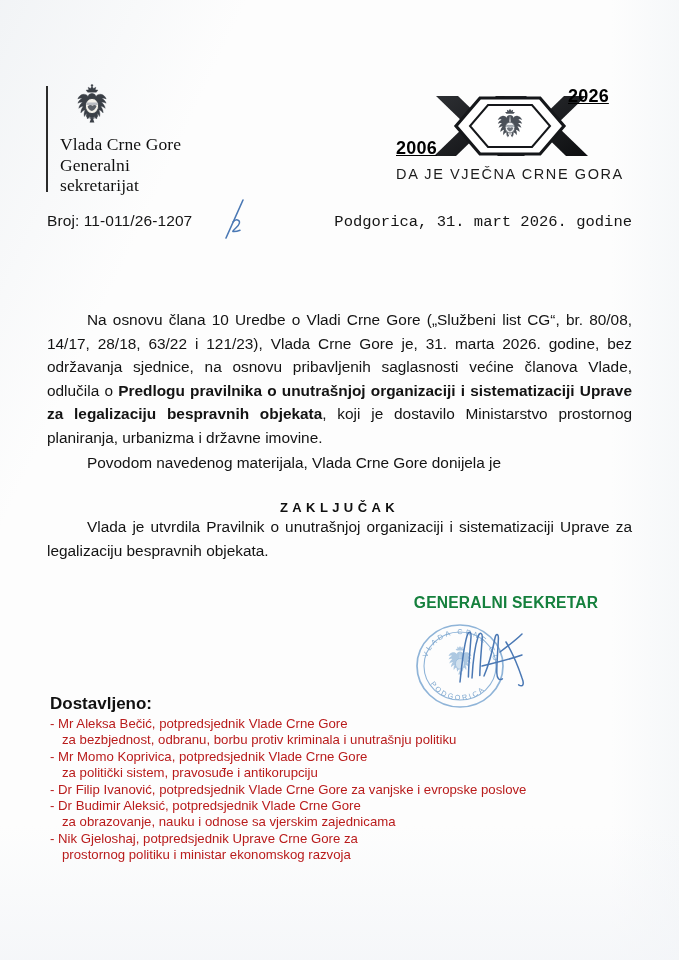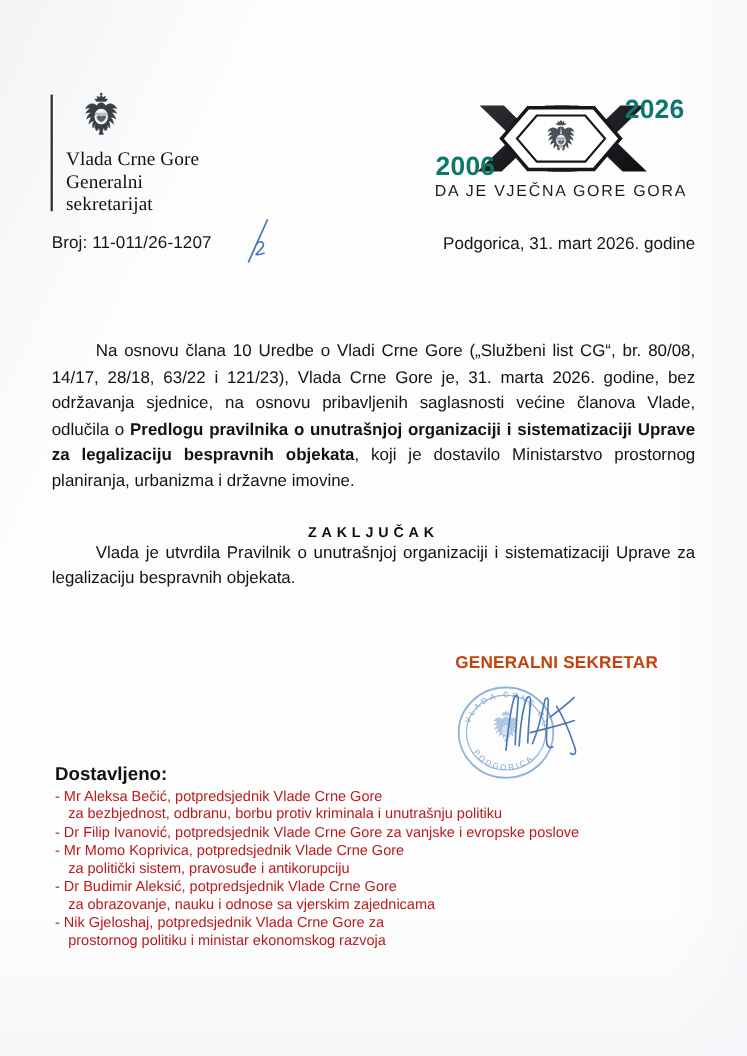--- a/index.html
+++ b/index.html
@@ -83,24 +83,25 @@
     left: 0;
     top: 88px;
     width: 236px;
     text-align: center;
     font-size: 14.5px;
     letter-spacing: 1.6px;
     color: #1d1d1d;
   }
   .anniv-year {
     position: absolute;
-    font-size: 24px;
-    font-weight: bold;
-    color: #0f766e;
+    font-size: 18px;
+    font-weight: bold;
+    color: #000000;
     letter-spacing: 0.2px;
+    text-decoration: underline;
   }
   #anniv-year-start { left: 4px; top: 60px; }
   #anniv-year-end   { left: 176px; top: 8px; }
 
   
   #ref-row {
     position: absolute;
     left: 47px;
     top: 212px;
     width: 585px;
@@ -120,20 +121,21 @@
     top: -14px;
     width: 44px;
     height: 42px;
   }
   #place-date {
     position: absolute;
     right: 0;
     top: 1px;
     font-size: 15.5px;
     color: #151515;
+    font-family: Liberation Mono, monospace;
   }
 
   
   #body-block {
     position: absolute;
     left: 47px;
     top: 308px;
     width: 585px;
   }
   .para {
@@ -165,21 +167,21 @@
     position: absolute;
     left: 380px;
     top: 594px;
     width: 252px;
     text-align: center;
   }
   #signer-title {
     font-size: 15.6px;
     font-weight: bold;
     letter-spacing: 0.2px;
-    color: #c2410c;
+    color: #15803d;
   }
   #signer-name {
     font-size: 15.6px;
     font-weight: bold;
     color: #101010;
     margin-top: 1px;
   }
   #seal-wrap {
     position: absolute;
     left: 404px;
@@ -278,39 +280,40 @@
           <path d="M0 -14 c-2.4 0-4 1.5-4.4 3.4 -1.2-1.8-3.3-2.7-5.5-2.3 -2.9 0.5-4.8 2.7-5.8 5.2 1.8-1 3.5-1.1 4.8-0.3 -2.1 1-3.8 2.8-4.7 5.1 1.9-1.1 3.7-1.3 5.1-0.7 -2.2 1.5-3.7 3.7-4.1 6.3 1.8-1.6 3.6-2.2 5.1-1.9 -1.9 1.9-2.9 4.3-2.8 7 1.4-1.9 3.1-3 4.8-3.1 -1.2 2.2-1.6 4.7-0.9 7.1 1-2 2.3-3.3 3.9-3.9 -0.3 2.2 0.1 4.3 1.2 6.2 0.4-2 1.3-3.4 2.6-4.4 -0.2 2-1 3.6-2.2 5z"></path>
           <path d="M0 -14 c2.4 0 4 1.5 4.4 3.4 1.2-1.8 3.3-2.7 5.5-2.3 2.9 0.5 4.8 2.7 5.8 5.2 -1.8-1-3.5-1.1-4.8-0.3 2.1 1 3.8 2.8 4.7 5.1 -1.9-1.1-3.7-1.3-5.1-0.7 2.2 1.5 3.7 3.7 4.1 6.3 -1.8-1.6-3.6-2.2-5.1-1.9 1.9 1.9 2.9 4.3 2.8 7 -1.4-1.9-3.1-3-4.8-3.1 1.2 2.2 1.6 4.7 0.9 7.1 -1-2-2.3-3.3-3.9-3.9 0.3 2.2-0.1 4.3-1.2 6.2 -0.4-2-1.3-3.4-2.6-4.4 0.2 2 1 3.6 2.2 5z"></path>
           <ellipse cx="0" cy="2" rx="6.2" ry="7" fill="#eef0f2" stroke="#4a5058" stroke-width="1"></ellipse>
           <path d="M-5 -1.2 h10 v2.2 h-10z" fill="#9aa1a9"></path>
           <path d="M-4 3 c1.4-1.5 3.1-1.7 4.4-0.6 1.2-1 2.8-0.9 3.8 0.3 -0.8 2.4-2.4 4-4.2 4.4 -1.8-0.5-3.3-2-4-4.1z" fill="#6d737b"></path>
         </g>
       </svg>
     </div>
     <div class="anniv-year" id="anniv-year-start">2006</div>
     <div class="anniv-year" id="anniv-year-end">2026</div>
-    <div id="anniv-tagline">DA JE VJEČNA GORE GORA</div>
+    <div id="anniv-tagline">DA JE VJEČNA CRNE GORA</div>
   </div>
 
   <div id="ref-row">
     <div id="ref-number">Broj: 11-011/26-1207</div>
 
     <div id="ref-hand-note">
       <svg viewBox="0 0 44 42" width="44" height="42">
         <path d="M30 2 L13 40" stroke="#4a78b4" stroke-width="1.6" fill="none" stroke-linecap="round"></path>
         <path d="M20 24 c2.6-3.6 7.2-2.4 6.4 1.2 -0.7 3.2-5.2 5.4-6.6 8.2 2.4 0.2 5.2-0.4 7.2-1.2" stroke="#4a78b4" stroke-width="1.5" fill="none" stroke-linecap="round" stroke-linejoin="round"></path>
       </svg>
     </div>
 
     <div id="place-date">Podgorica, 31. mart 2026. godine</div>
   </div>
 
   <div id="body-block">
     <p class="para indent" id="para-1"><span>Na osnovu člana 10 Uredbe o Vladi Crne Gore („Službeni list CG“, br. 80/08, 14/17, 28/18, 63/22 i 121/23), Vlada Crne Gore je, 31. marta 2026. godine, bez održavanja sjednice, na osnovu pribavljenih saglasnosti većine članova Vlade, odlučila o </span><b>Predlogu pravilnika o unutrašnjoj organizaciji i sistematizaciji Uprave za legalizaciju bespravnih objekata</b><span>, koji je dostavilo Ministarstvo prostornog planiranja, urbanizma i državne imovine.</span></p>
 
+    <p class="para indent" id="para-2">Povodom navedenog materijala, Vlada Crne Gore donijela je</p>
 
     <div id="conclusion-heading">ZAKLJUČAK</div>
 
     <p class="para indent" id="para-3">Vlada je utvrdila Pravilnik o unutrašnjoj organizaciji i sistematizaciji Uprave za legalizaciju bespravnih objekata.</p>
   </div>
 
   <div id="signature-block">
     <div id="signer-title">GENERALNI SEKRETAR</div>
   </div>
 
@@ -357,32 +360,32 @@
 
   <div id="distribution">
     <div id="distribution-title">Dostavljeno:</div>
 
     <div class="dist-item">
       <div class="dist-line-1">- Mr Aleksa Bečić, potpredsjednik Vlade Crne Gore</div>
       <div class="dist-line-2">za bezbjednost, odbranu, borbu protiv kriminala i unutrašnju politiku</div>
     </div>
 
     <div class="dist-item">
-      <div class="dist-line-1">- Dr Filip Ivanović, potpredsjednik Vlade Crne Gore za vanjske i evropske poslove</div>
-    </div>
-
-    <div class="dist-item">
       <div class="dist-line-1">- Mr Momo Koprivica, potpredsjednik Vlade Crne Gore</div>
       <div class="dist-line-2">za politički sistem, pravosuđe i antikorupciju</div>
     </div>
 
     <div class="dist-item">
+      <div class="dist-line-1">- Dr Filip Ivanović, potpredsjednik Vlade Crne Gore za vanjske i evropske poslove</div>
+    </div>
+
+    <div class="dist-item">
       <div class="dist-line-1">- Dr Budimir Aleksić, potpredsjednik Vlade Crne Gore</div>
       <div class="dist-line-2">za obrazovanje, nauku i odnose sa vjerskim zajednicama</div>
     </div>
 
     <div class="dist-item">
-      <div class="dist-line-1">- Nik Gjeloshaj, potpredsjednik Vlada Crne Gore za</div>
+      <div class="dist-line-1">- Nik Gjeloshaj, potpredsjednik Uprave Crne Gore za</div>
       <div class="dist-line-2">prostornog politiku i ministar ekonomskog razvoja</div>
     </div>
   </div>
 
 </div>
 
 </body></html>

